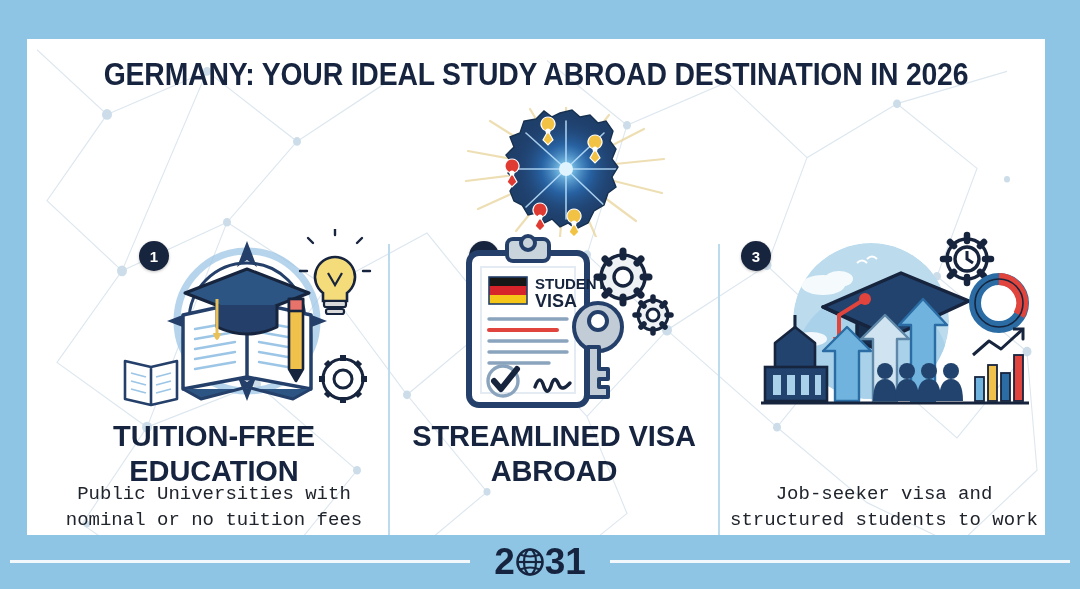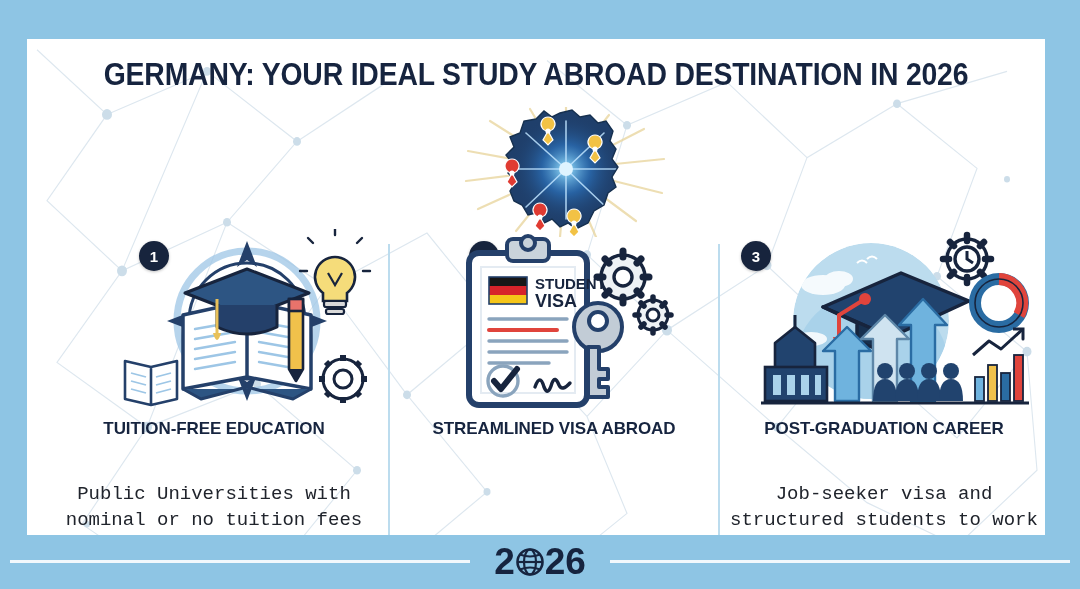--- a/index.html
+++ b/index.html
@@ -101,21 +101,21 @@
   }
   .c1 .art { left: 72px; width: 252px; }
   .c2 .art { left: 42px; width: 245px; }
   .c3 .art { left: 42px; width: 268px; }
 
   .heading {
     position: absolute;
     top: 190px;
     width: 100%;
     text-align: center;
-    font-size: 17px;
+    font-size: 29px;
     font-weight: bold;
     line-height: 1.21;
     color: #16243f;
     letter-spacing: -0.1px;
   }
   .body {
     position: absolute;
     top: 252px;
     width: 100%;
     text-align: center;
@@ -538,33 +538,32 @@
         <g>
           <rect x="214" y="148" width="9" height="24" fill="#6fb3de" stroke="#17243d" stroke-width="1.8"></rect>
           <rect x="227" y="136" width="9" height="36" fill="#f0c14b" stroke="#17243d" stroke-width="1.8"></rect>
           <rect x="240" y="144" width="9" height="28" fill="#2a6ca3" stroke="#17243d" stroke-width="1.8"></rect>
           <rect x="253" y="126" width="9" height="46" fill="#e0443c" stroke="#17243d" stroke-width="1.8"></rect>
           <path d="M212 126 L228 112 L240 120 L262 100" fill="none" stroke="#17243d" stroke-width="3" stroke-linejoin="round"></path>
           <path d="M262 100 l-10 0 l10 0 l0 10" fill="none" stroke="#17243d" stroke-width="3" stroke-linecap="round"></path>
         </g>
       </svg>
 
-      <div class="heading">POST-GRADUATION CAREER</div>
       <div class="body">Job-seeker visa and structured students to work in Germany</div>
     </div>
 
   </div>
 
   <div class="footband"></div>
   <div class="footrule left"></div>
   <div class="footrule right"></div>
 
   <div class="year">
     <span>2</span><span class="g"><svg width="30" height="30" viewBox="0 0 30 30">
           <circle cx="15" cy="15" r="12.5" fill="none" stroke="#16243f" stroke-width="2.6"></circle>
           <ellipse cx="15" cy="15" rx="6" ry="12.5" fill="none" stroke="#16243f" stroke-width="2.2"></ellipse>
           <line x1="2.5" y1="15" x2="27.5" y2="15" stroke="#16243f" stroke-width="2.2"></line>
           <path d="M5 7.5 q10 4 20 0" fill="none" stroke="#16243f" stroke-width="2"></path>
           <path d="M5 22.5 q10 -4 20 0" fill="none" stroke="#16243f" stroke-width="2"></path>
-        </svg></span><span>26</span>
+        </svg></span><span>31</span>
   </div>
 
 </div>
 
 </body></html>

